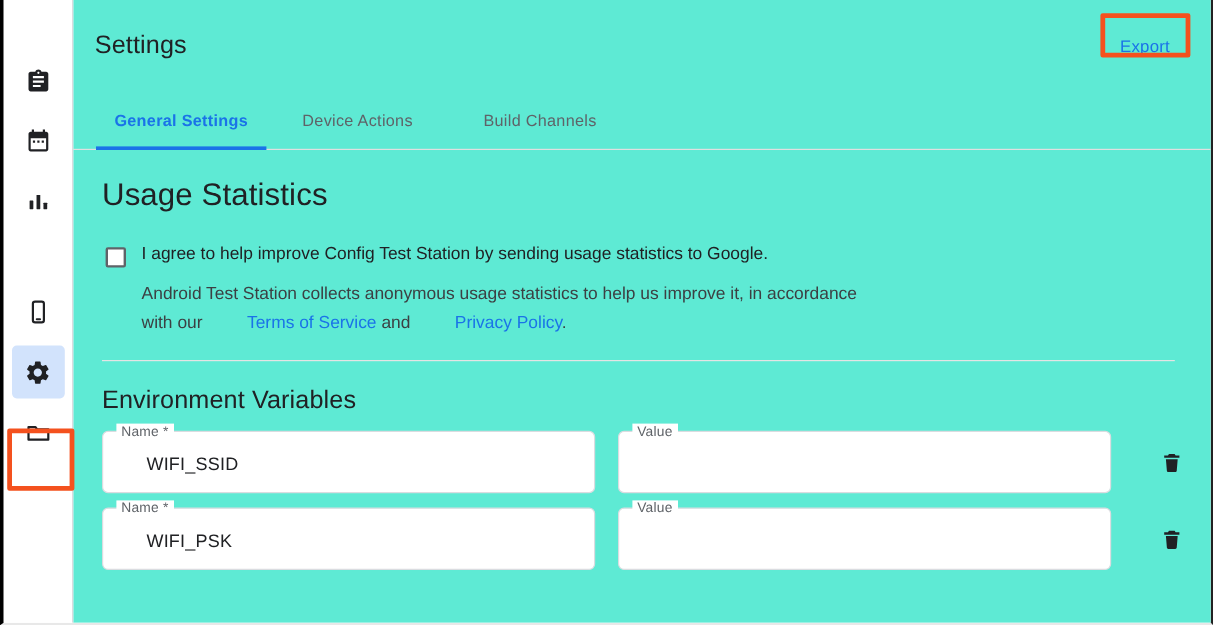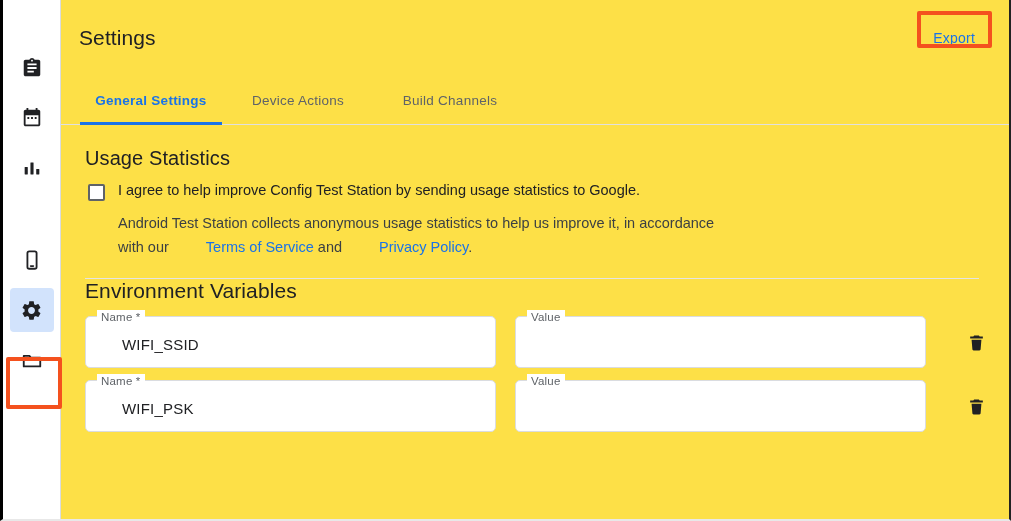--- a/index.html
+++ b/index.html
@@ -69,21 +69,21 @@
     border-radius: 2px;
     pointer-events: none;
   }
 
   
   .main {
     flex: 1 1 auto;
     height: 100%;
     display: flex;
     flex-direction: column;
-    background: #fde047;
+    background: #5eead4;
     min-width: 0;
   }
 
   
   .header {
     height: 76px;
     flex: 0 0 76px;
     display: flex;
     align-items: center;
     padding: 0 18px 0 18px;
@@ -166,25 +166,25 @@
   }
 
   
   .content {
     flex: 1 1 auto;
     padding: 22px 22px 0 24px;
     overflow: hidden;
   }
 
   .section-title {
-    font-size: 20px;
+    font-size: 26px;
     color: #202124;
     font-weight: 400;
     letter-spacing: 0.1px;
-    margin-bottom: 8px;
+    margin-bottom: 22px;
   }
 
   .consent-row {
     display: flex;
     align-items: flex-start;
     gap: 13px;
     padding-left: 0px;
   }
   .checkbox {
     width: 17px;
@@ -222,20 +222,21 @@
   .divider {
     height: 1px;
     background: #e4e4e4;
     margin: 19px 8px 0 0;
   }
 
   .env-title {
     font-size: 21px;
     color: #202124;
     font-weight: 400;
+    margin-top: 21px;
     margin-bottom: 13px;
     letter-spacing: 0.1px;
   }
 
   .var-row {
     display: flex;
     align-items: flex-start;
     gap: 19px;
     margin-bottom: 12px;
   }

